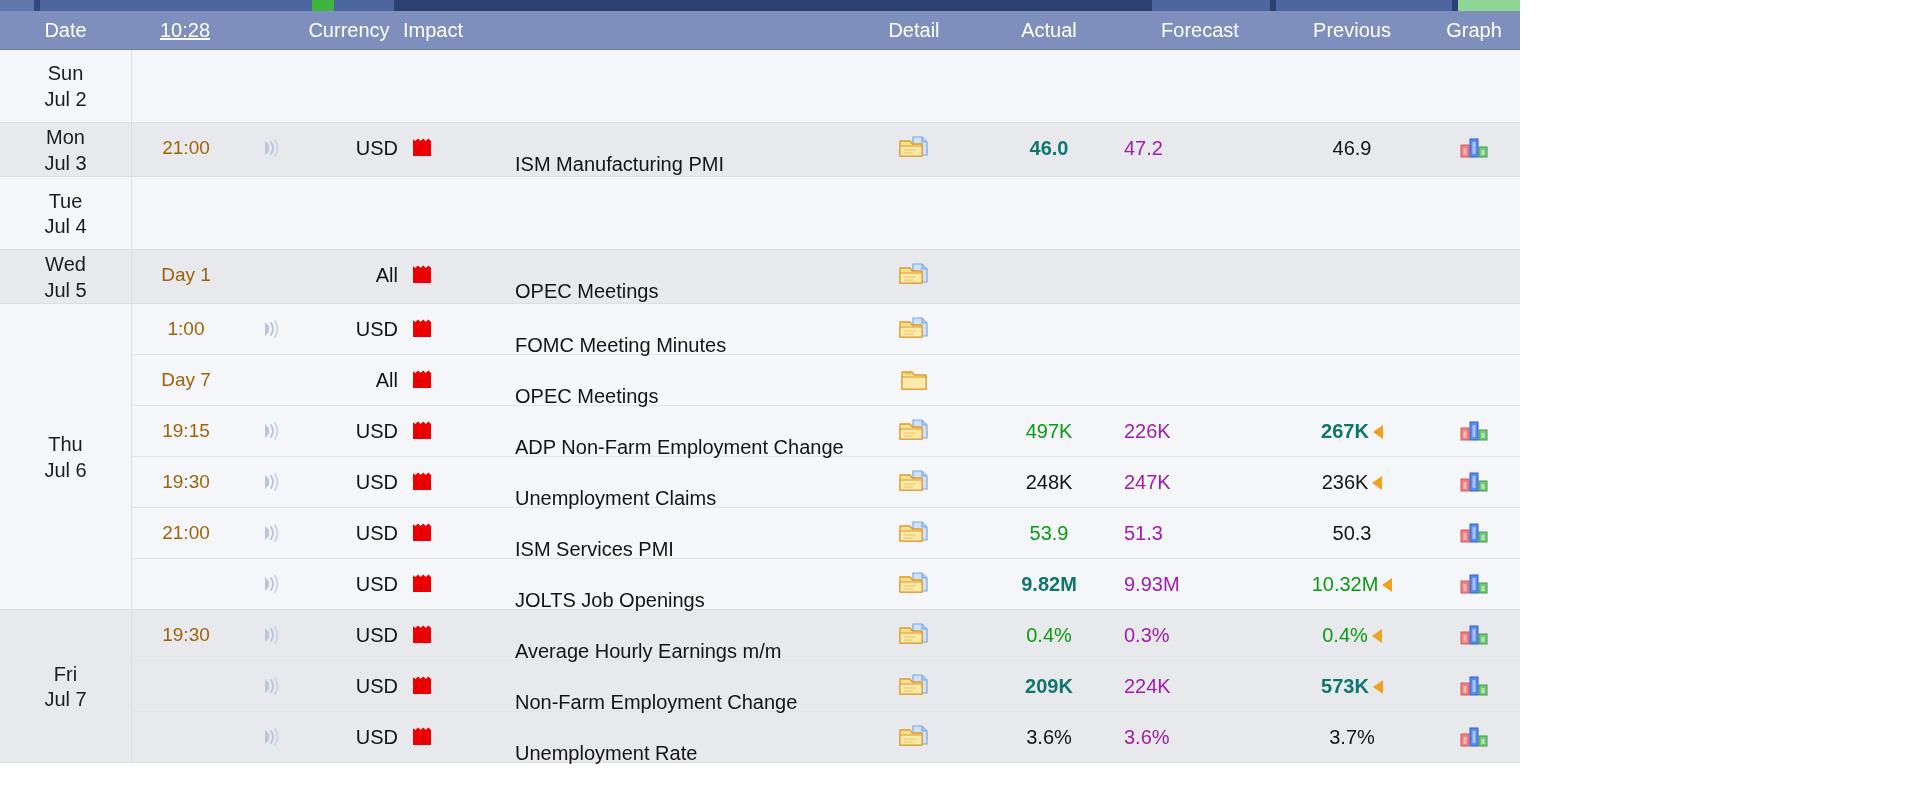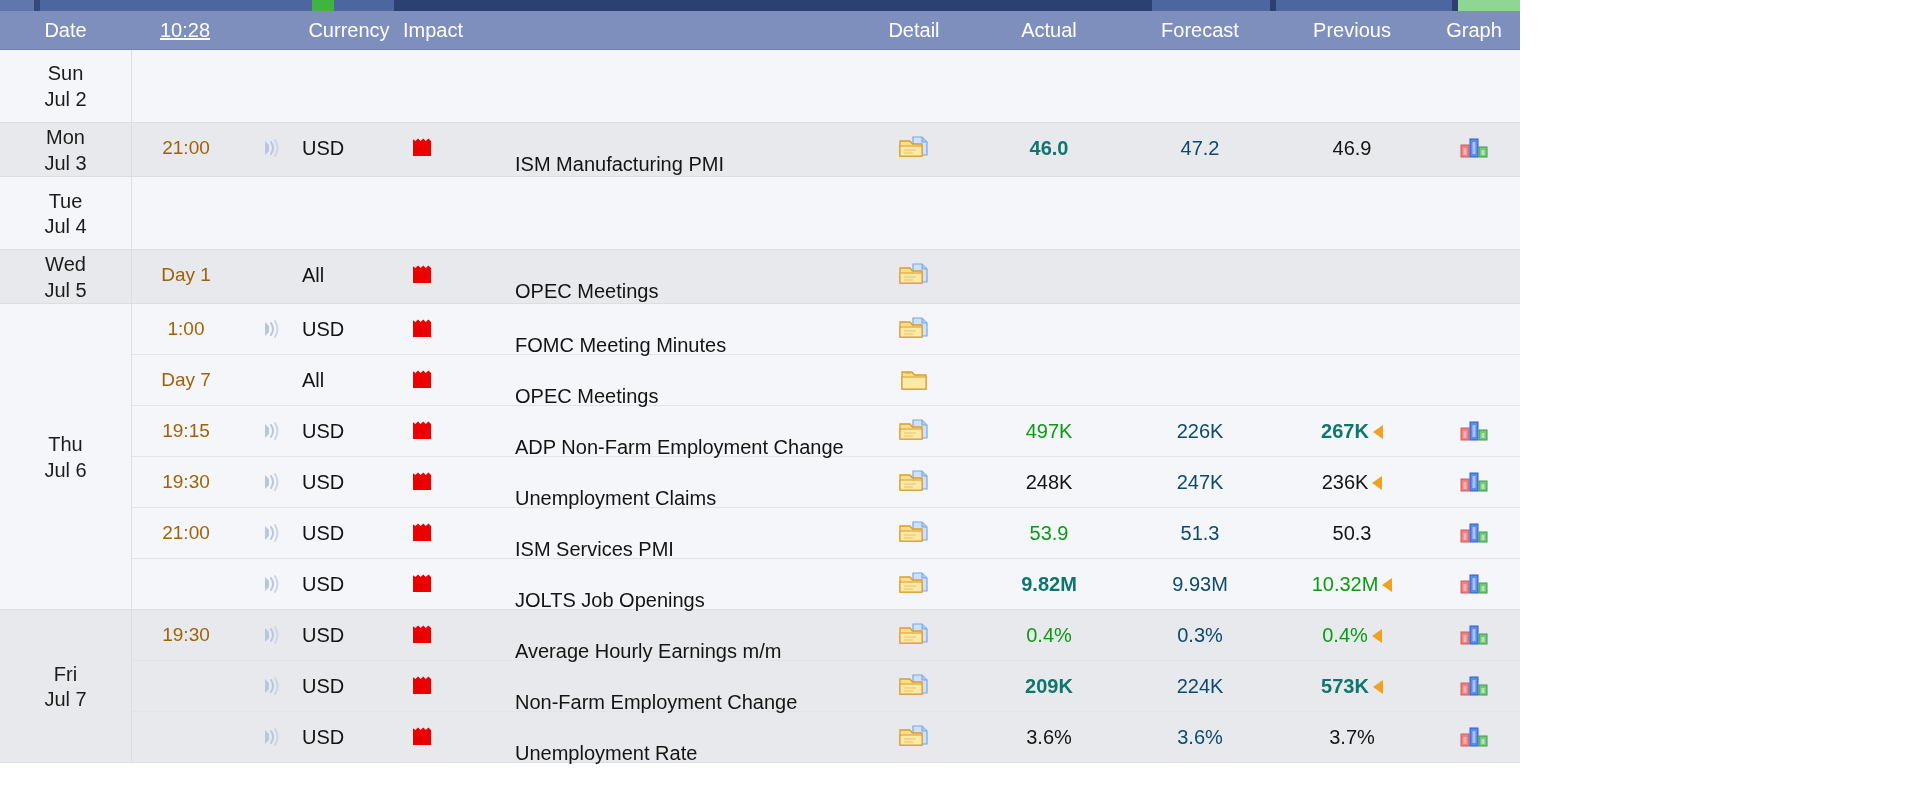--- a/index.html
+++ b/index.html
@@ -70,26 +70,26 @@
   .erow{
     height:50px;display:flex;align-items:center;
     border-bottom:1px solid #e2e4e9;
     font-size:20px;color:#141414;
   }
   .erow:last-child{border-bottom:none;}
   .erow.empty{height:72px;border-bottom:none;}
 
   .c-time{width:108px;flex:0 0 108px;text-align:center;color:#a16207;font-size:19px;}
   .c-sound{width:62px;flex:0 0 62px;display:flex;align-items:center;justify-content:center;}
-  .c-cur{width:96px;flex:0 0 96px;text-align:left;color:#141414;}
+  .c-cur{width:96px;flex:0 0 96px;text-align:right;color:#141414;}
   .c-imp{width:86px;flex:0 0 86px;display:flex;align-items:center;justify-content:flex-start;padding-left:12px;}
   .c-event{flex:1;padding-left:19px;color:#141414;margin-top:32px;}
   .c-detail{width:120px;flex:0 0 120px;display:flex;align-items:center;justify-content:center;}
   .c-actual{width:150px;flex:0 0 150px;text-align:center;}
-  .c-forecast{width:152px;flex:0 0 152px;text-align:center;color:#0c4a6e;}
+  .c-forecast{width:152px;flex:0 0 152px;color:#a21caf;}
   .c-previous{width:152px;flex:0 0 152px;text-align:center;position:relative;}
   .c-graph{width:92px;flex:0 0 92px;display:flex;align-items:center;justify-content:center;}
 
   .val-red{color:#0f766e;font-weight:bold;}
   .val-green{color:#0a9b12;}
   .val-black{color:#141414;}
 
   .revmark{
     display:inline-block;width:0;height:0;
     border-top:7px solid transparent;

